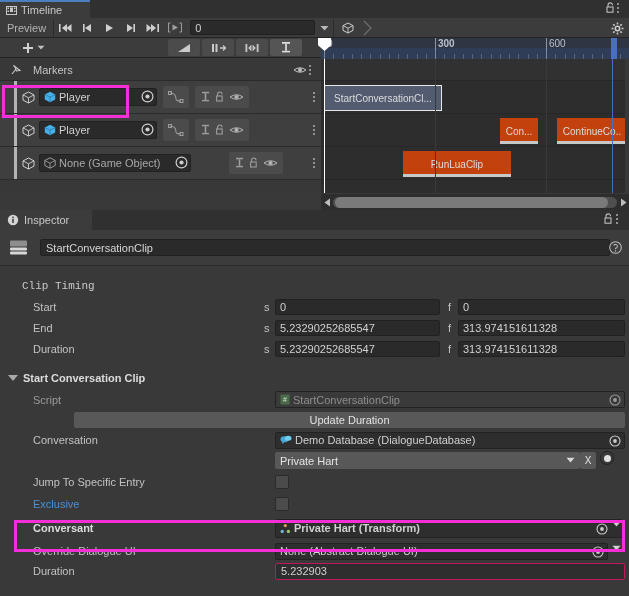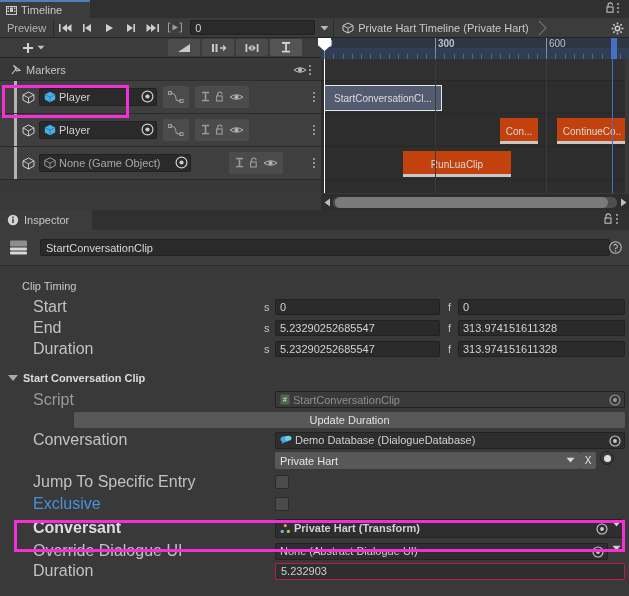--- a/index.html
+++ b/index.html
@@ -67,21 +67,21 @@
   .ruler-tickline { position:absolute; top:0; width:1px; height:12px; background:#8d97a8; }
   .ruler-minor { position:absolute; bottom:0px; width:1px; height:5px; background:#5a6678; }
   .ruler-major { position:absolute; bottom:0px; width:1px; height:9px; background:#7b879a; }
   .ruler-base { position:absolute; left:0; bottom:0; width:100%; height:11px; background:#2f3d56; }
   .end-marker { position:absolute; top:0; width:6px; height:21px; background:#4a6fc0; }
 
   
   .track-header-area { position:absolute; left:0; top:59px; width:321px; height:134px; background:#383838; }
   .markers-row {
     position:relative; height:22px; background:#383838;
-    display:flex; align-items:center; border-bottom:1px solid #2b2b2b;
+    display:flex; align-items:center; border-bottom:1px solid #2b2b2b;padding-left:7px;
   }
   .markers-label { margin-left:26px; font-size:11px; color:#c4c4c4; }
   .markers-right { position:absolute; right:4px; display:flex; gap:8px; align-items:center; }
 
   .track-row {
     position:relative; height:33px; border-bottom:1px solid #2b2b2b;
     background:#3f3f3f; display:flex; align-items:center;
   }
   .track-accent { position:absolute; left:14px; top:0; width:3px; height:100%; background:#b4b4b4; }
   .track-cube { margin-left:22px; }
@@ -136,23 +136,23 @@
   .insp-header { position:relative; height:36px; background:#3c3c3c; border-bottom:1px solid #2b2b2b;
     display:flex; align-items:center; }
   .asset-icon { margin-left:8px; width:24px; height:20px; position:relative; }
   .name-field { margin-left:8px; width:570px; height:17px; background:#2a2a2a;
     border:1px solid #212121; border-radius:2px; display:flex; align-items:center;
     padding-left:5px; color:#d6d6d6; font-size:11px; }
   .help-icon { position:absolute; right:7px; }
 
   .insp-body { position:relative; background:#393939; padding-top:6px; }
 
-  .sec-title { margin:8px 0 4px 22px; font-size:11px; color:#c9c9c9; }
+  .sec-title { margin:8px 0 4px 22px; font-size:11px; color:#c9c9c9;font-family:Liberation Mono, monospace; }
   .row { position:relative; height:21px; display:flex; align-items:center; }
-  .row-label { position:absolute; left:33px; font-size:16px; color:#c2c2c2; }
+  .row-label { position:absolute; left:33px; font-size:11px; color:#c2c2c2; }
   .row-label.dim { color:#9a9a9a; }
   .row-label.link { color:#4a90d9; }
   .row-label.bold { font-weight:bold; color:#dcdcdc; }
 
   .unit { position:absolute; font-size:11px; color:#c2c2c2; }
   .num-field { position:absolute; height:16px; background:#2a2a2a; border:1px solid #212121;
     border-radius:2px; display:flex; align-items:center; padding-left:4px;
     color:#d2d2d2; font-size:11px; }
 
   .foldout { position:relative; height:22px; display:flex; align-items:center; gap:5px; padding-left:8px; }
@@ -279,21 +279,20 @@
             <path d="M0.5 1 L8.5 1 L4.5 5.5 Z" fill="#b8b8b8"></path>
           </svg>
       </div>
       <div class="seq-breadcrumb">
         <span>
           <svg width="12" height="12" viewBox="0 0 12 12">
             <path d="M6 1 L11 3.6 L11 8.4 L6 11 L1 8.4 L1 3.6 Z" fill="none" stroke="#cfcfcf" stroke-width="1"></path>
             <path d="M1 3.6 L6 6.2 L11 3.6 M6 6.2 L6 11" fill="none" stroke="#cfcfcf" stroke-width="0.9"></path>
           </svg>
         </span>
-        <span>Private Hart Timeline (Private Hart)</span>
         <span class="breadcrumb-chev">
           <svg width="12" height="16" viewBox="0 0 12 16">
               <path d="M2 1 L9 8 L2 15" fill="none" stroke="#6e6e6e" stroke-width="1.2"></path>
             </svg>
         </span>
       </div>
       <div class="gear-btn">
         <svg width="13" height="13" viewBox="0 0 13 13">
           <circle cx="6.5" cy="6.5" r="2.2" fill="none" stroke="#cfcfcf" stroke-width="1.5"></circle>
           <g stroke="#cfcfcf" stroke-width="1.6">

